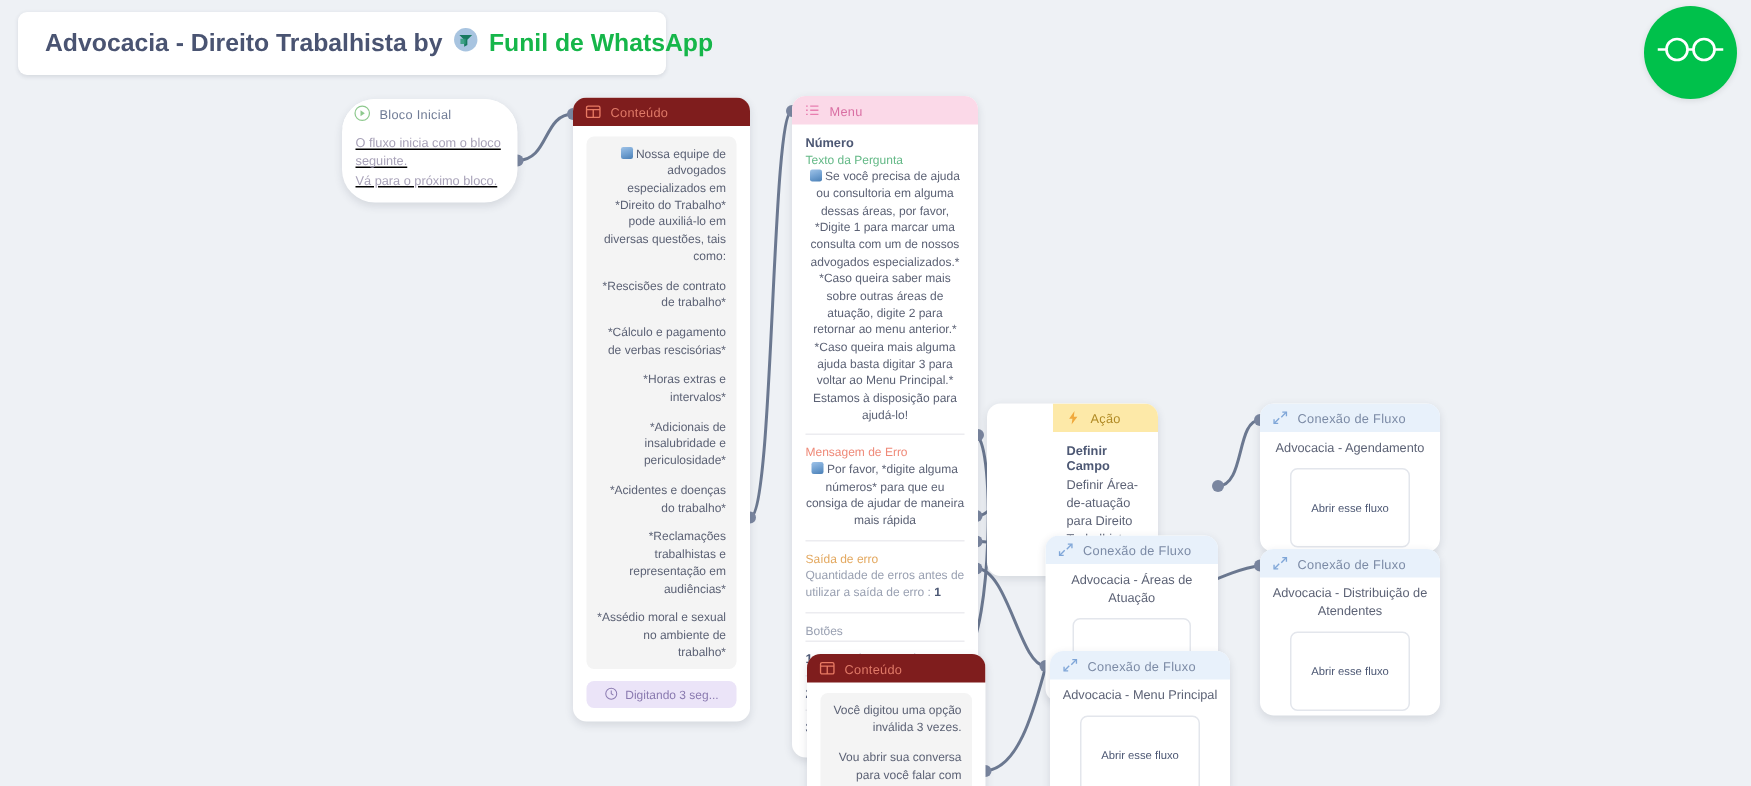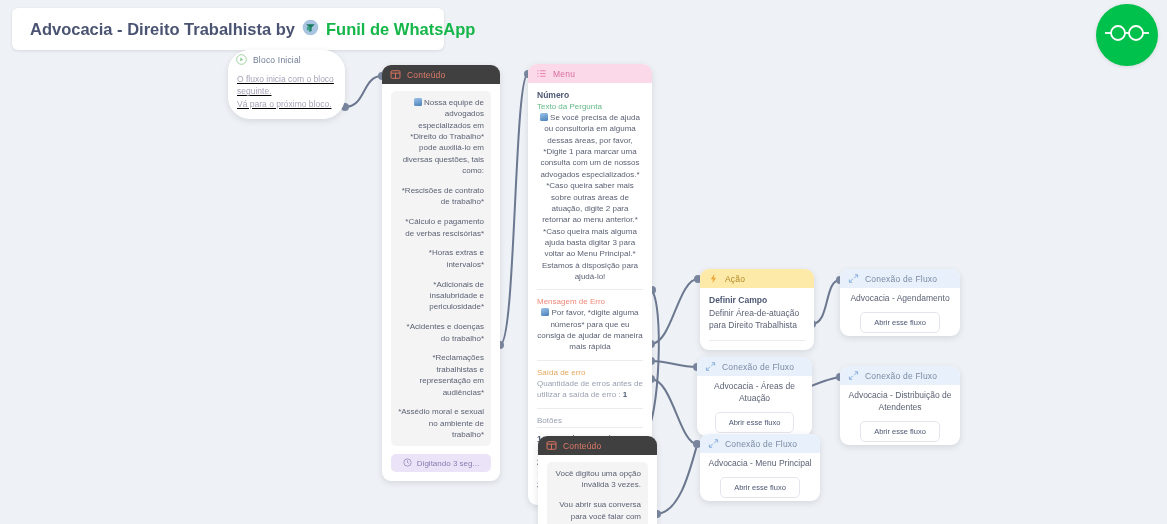--- a/index.html
+++ b/index.html
@@ -55,21 +55,21 @@
     display: flex; align-items: center; gap: 6px;
     height: 19px; padding: 0 8px;
     font-size: 8.5px; letter-spacing: 0.2px;
   }
   .node-head .hd-icon { display: inline-flex; width: 11px; height: 11px; align-items: center; justify-content: center; }
   .node-body { padding: 7px 9px 9px 9px; }
 
   
   .hd-start { background: #ffffff; color: #7f8aa3; }
   .hd-start .hd-label { color: #6f7b95; font-weight: normal; }
-  .hd-content { background: #404040; color: #e07a68; }
+  .hd-content { background: #7f1d1d; color: #e07a68; }
   .hd-menu    { background: #fbd9e8; color: #d96fa3; }
   .hd-action  { background: #fde9a8; color: #b08a24; }
   .hd-flow    { background: #e8f1fb; color: #7b8aa5; }
 
   
   .start-text { font-size: 8.5px; color: #a8a2b8; line-height: 1.45; }
 
   
   .msg-bubble {
     background: #f4f4f4; border-radius: 5px;
@@ -113,21 +113,21 @@
   .act-rule  { height:1px; background:#ececf0; margin-top: 9px; }
 
   
   .flow-name { font-size: 8.5px; color: #5c6275; text-align: center; line-height: 1.4; padding: 5px 6px 0 6px; }
   .flow-btn {
     margin: 7px auto 3px auto;
     display: block;
     border: 1px solid #e3e6ec; border-radius: 5px;
     background: #fff;
     font-size: 7.5px; color: #4d5874;
-    padding: 5px 13px;
+    padding: 21px 13px;
     font-family: "Liberation Sans", sans-serif;
     cursor: pointer;
   }
 
   .dot { position: absolute; width: 8px; height: 8px; border-radius: 50%; background: #7b87a0; }
 </style>
 </head>
 <body>
 
 <div id="canvas">
@@ -191,21 +191,21 @@
       <svg width="44" height="22" viewBox="0 0 44 22">
         <circle cx="13" cy="11" r="7" fill="none" stroke="#ffffff" stroke-width="1.8"></circle>
         <circle cx="31" cy="11" r="7" fill="none" stroke="#ffffff" stroke-width="1.8"></circle>
         <path d="M20 11h4" stroke="#ffffff" stroke-width="1.8"></path>
         <path d="M0 11h6" stroke="#ffffff" stroke-width="1.8"></path>
         <path d="M38 11h6" stroke="#ffffff" stroke-width="1.8"></path>
       </svg>
     </span>
   </div>
 
-  <div class="node" style="left:228px; top:50px; width:117px;border-radius:22px;">
+  <div class="node" style="left:228px; top:66px; width:117px;border-radius:22px;">
     <div class="node-head hd-start">
       <span class="hd-icon">
         <svg width="11" height="11" viewBox="0 0 16 16">
           <circle cx="8" cy="8" r="7" fill="none" stroke="#8ec98e" stroke-width="1.2"></circle>
           <path d="M6.3 5.2l4.2 2.8-4.2 2.8z" fill="#8ec98e"></path>
         </svg>
       </span>
       <span class="hd-label">Bloco Inicial</span>
     </div>
     <div class="node-body" style="padding-top:4px;text-decoration:underline;">
@@ -284,21 +284,21 @@
         <b>2.</b>
         <span>*Áreas de Atuação*</span>
       </div>
       <div class="menu-btn-row">
         <b>3.</b>
         <span>*Menu Principal*</span>
       </div>
     </div>
   </div>
 
-  <div class="node" style="left:700px; top:269px; width:114px;">
+  <div class="node" style="left:658px; top:269px; width:114px;padding-left:44px;">
     <div class="node-head hd-action">
       <span class="hd-icon">
         <svg width="11" height="11" viewBox="0 0 16 16">
           <path d="M9.2 1.5L4 9h3.2l-.8 5.5L12 7H8.6z" fill="#f0a93c"></path>
         </svg>
       </span>
       <span class="hd-label">Ação</span>
     </div>
     <div class="node-body">
       <div class="act-title">Definir Campo</div>

